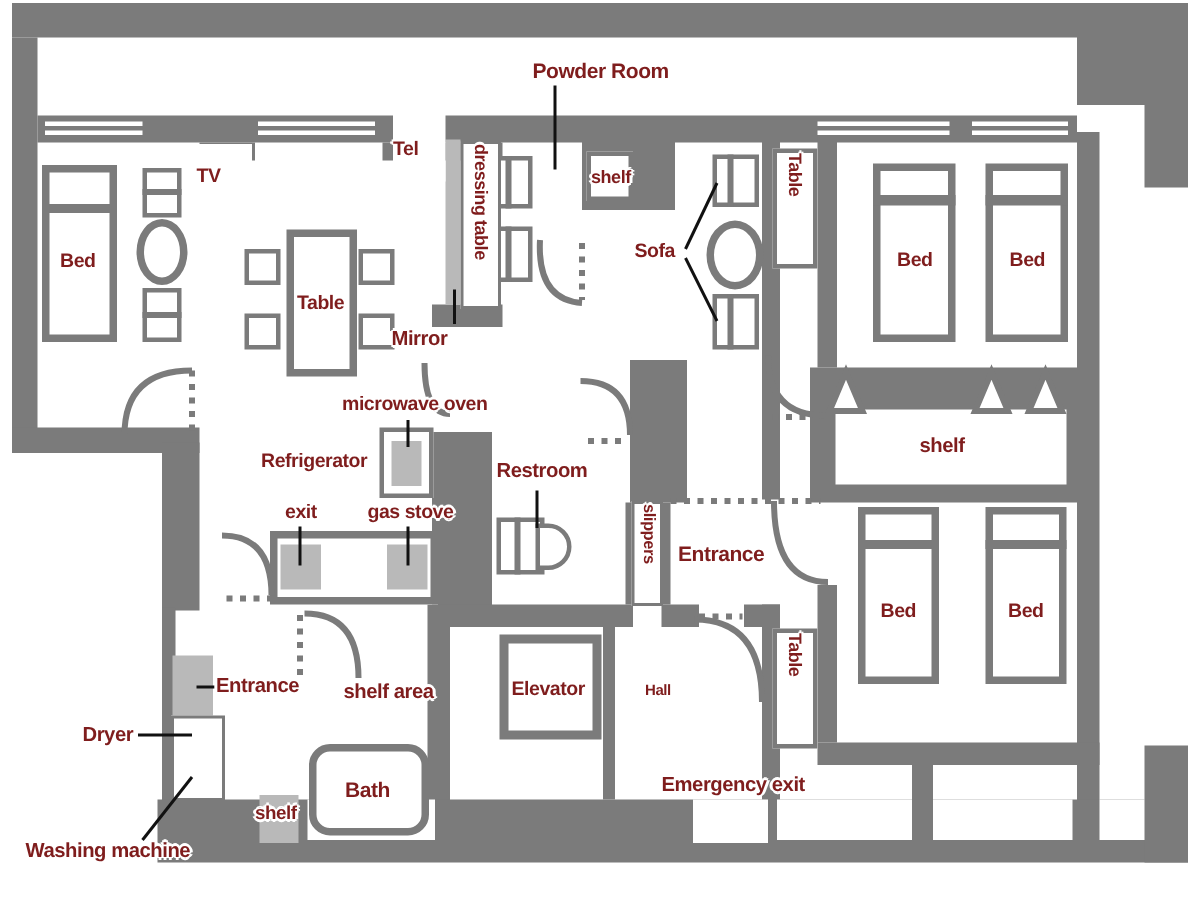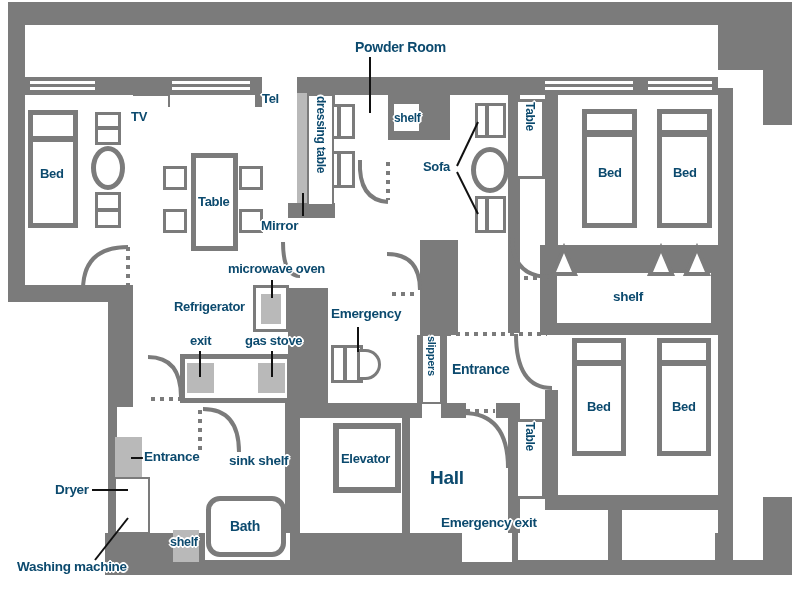--- a/index.html
+++ b/index.html
@@ -4,21 +4,21 @@
 <style>
   html,body{margin:0;padding:0;background:#fff;}
   #plan{position:relative;width:800px;height:601px;background:#fff;overflow:hidden;
         font-family:"Liberation Sans",sans-serif;}
   .w{position:absolute;background:#7b7b7b;z-index:1;}          
   .wh{position:absolute;background:#fff;z-index:2;}            
   .f{position:absolute;background:#b9b9b9;z-index:3;}          
   .box{position:absolute;background:#fff;border:5px solid #7b7b7b;box-sizing:border-box;z-index:3;}
   .thin{border-width:3px;}
   .bar{position:absolute;background:#7b7b7b;z-index:4;}
-  .lbl{position:absolute;font-weight:bold;color:#0c4a6e;white-space:nowrap;z-index:6;
+  .lbl{position:absolute;font-weight:bold;color:#7f1d1d;white-space:nowrap;z-index:6;
        font-size:13px;letter-spacing:-0.3px;line-height:1;
        text-shadow:-1px -1px 0 #fff,1px -1px 0 #fff,-1px 1px 0 #fff,1px 1px 0 #fff,
                    0 -2px 0 #fff,0 2px 0 #fff,-2px 0 0 #fff,2px 0 0 #fff;}
   .vert{writing-mode:vertical-rl;}
   .ctr{display:flex;align-items:center;justify-content:flex-start;}
   svg.ov{position:absolute;left:0;top:0;z-index:5;pointer-events:none;}
 </style>
 </head>
 <body>
 
@@ -194,27 +194,27 @@
   <div class="lbl" style="left:423px;top:160px">Sofa</div>
   <div class="lbl" style="left:40px;top:167px">Bed</div>
   <div class="lbl" style="left:198px;top:195px">Table</div>
   <div class="lbl" style="left:598px;top:166px">Bed</div>
   <div class="lbl" style="left:673px;top:166px">Bed</div>
   <div class="lbl" style="left:613px;top:290px;font-size:13.5px">shelf</div>
   <div class="lbl" style="left:228px;top:262px">microwave oven</div>
   <div class="lbl" style="left:174px;top:300px">Refrigerator</div>
   <div class="lbl" style="left:190px;top:334px">exit</div>
   <div class="lbl" style="left:245px;top:334px">gas stove</div>
-  <div class="lbl" style="left:331px;top:307px;font-size:13.5px">Emergency</div>
+  <div class="lbl" style="left:331px;top:307px;font-size:13.5px">Restroom</div>
   <div class="lbl" style="left:452px;top:362px;font-size:14px">Entrance</div>
   <div class="lbl" style="left:587px;top:400px">Bed</div>
   <div class="lbl" style="left:672px;top:400px">Bed</div>
   <div class="lbl" style="left:144px;top:450px;font-size:13.5px">Entrance</div>
   <div class="lbl" style="left:55px;top:483px;font-size:13.5px">Dryer</div>
   <div class="lbl" style="left:17px;top:560px;font-size:13.5px">Washing machine</div>
-  <div class="lbl" style="left:229px;top:454px;font-size:13.5px">sink shelf</div>
+  <div class="lbl" style="left:229px;top:454px;font-size:13.5px">shelf area</div>
   <div class="lbl" style="left:170px;top:536px;font-size:12.5px">shelf</div>
   <div class="lbl" style="left:230px;top:519px;font-size:14px">Bath</div>
   <div class="lbl" style="left:341px;top:452px">Elevator</div>
-  <div class="lbl" style="left:430px;top:468px;font-size:19px">Hall</div>
+  <div class="lbl" style="left:430px;top:456px;font-size:10px">Hall</div>
   <div class="lbl" style="left:441px;top:516px;font-size:13.5px">Emergency exit</div>
 
 </div>
 
 </body></html>

